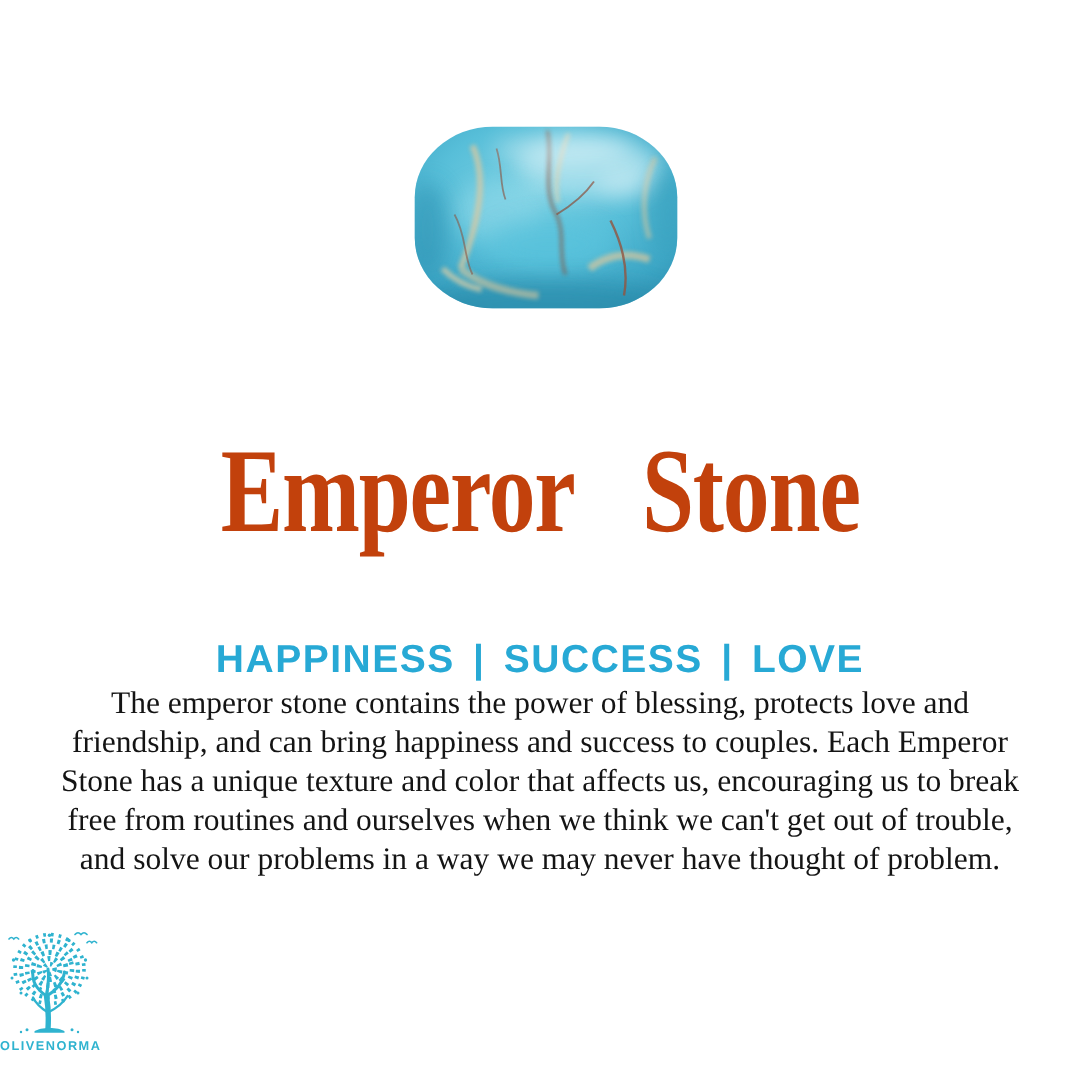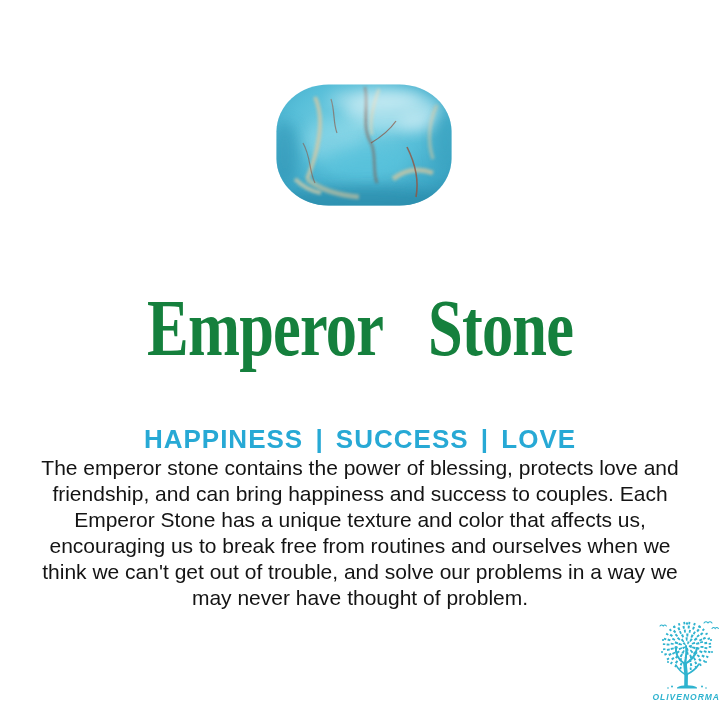--- a/index.html
+++ b/index.html
@@ -26,21 +26,21 @@
   .title {
     position: absolute;
     top: 288px;
     left: 0;
     width: 720px;
     text-align: center;
     font-family: "Liberation Serif", "DejaVu Serif", serif;
     font-weight: bold;
     font-size: 80px;
     line-height: 1.0;
-    color: #15803d;
+    color: #c2410c;
     white-space: nowrap;
   }
   .title-inner {
     display: inline-block;
     transform: scaleX(0.78);
     transform-origin: 50% 50%;
     word-spacing: 0.5em;
     letter-spacing: -1px;
   }
 
@@ -60,36 +60,35 @@
     margin-top: 29px;
   }
 
   
   .description {
     position: absolute;
     top: 455px;
     left: 28px;
     width: 664px;
     text-align: center;
-    font-family: Liberation Sans, sans-serif;
+    font-family: Liberation Serif, serif;
     font-size: 21px;
     line-height: 26px;
     color: #141414;
   }
 
   
   .brand {
     position: absolute;
     top: 620px;
     left: 0;
     width: 720px;
     display: flex;
     flex-direction: column;
-    align-items: flex-end;
-    font-style: italic;
+    align-items: flex-start;
   }
   .brand-name {
     margin-top: 2px;
     font-family: "Liberation Sans", sans-serif;
     font-weight: bold;
     font-size: 8.5px;
     letter-spacing: 1px;
     color: #2fb3cf;
   }
 </style>

